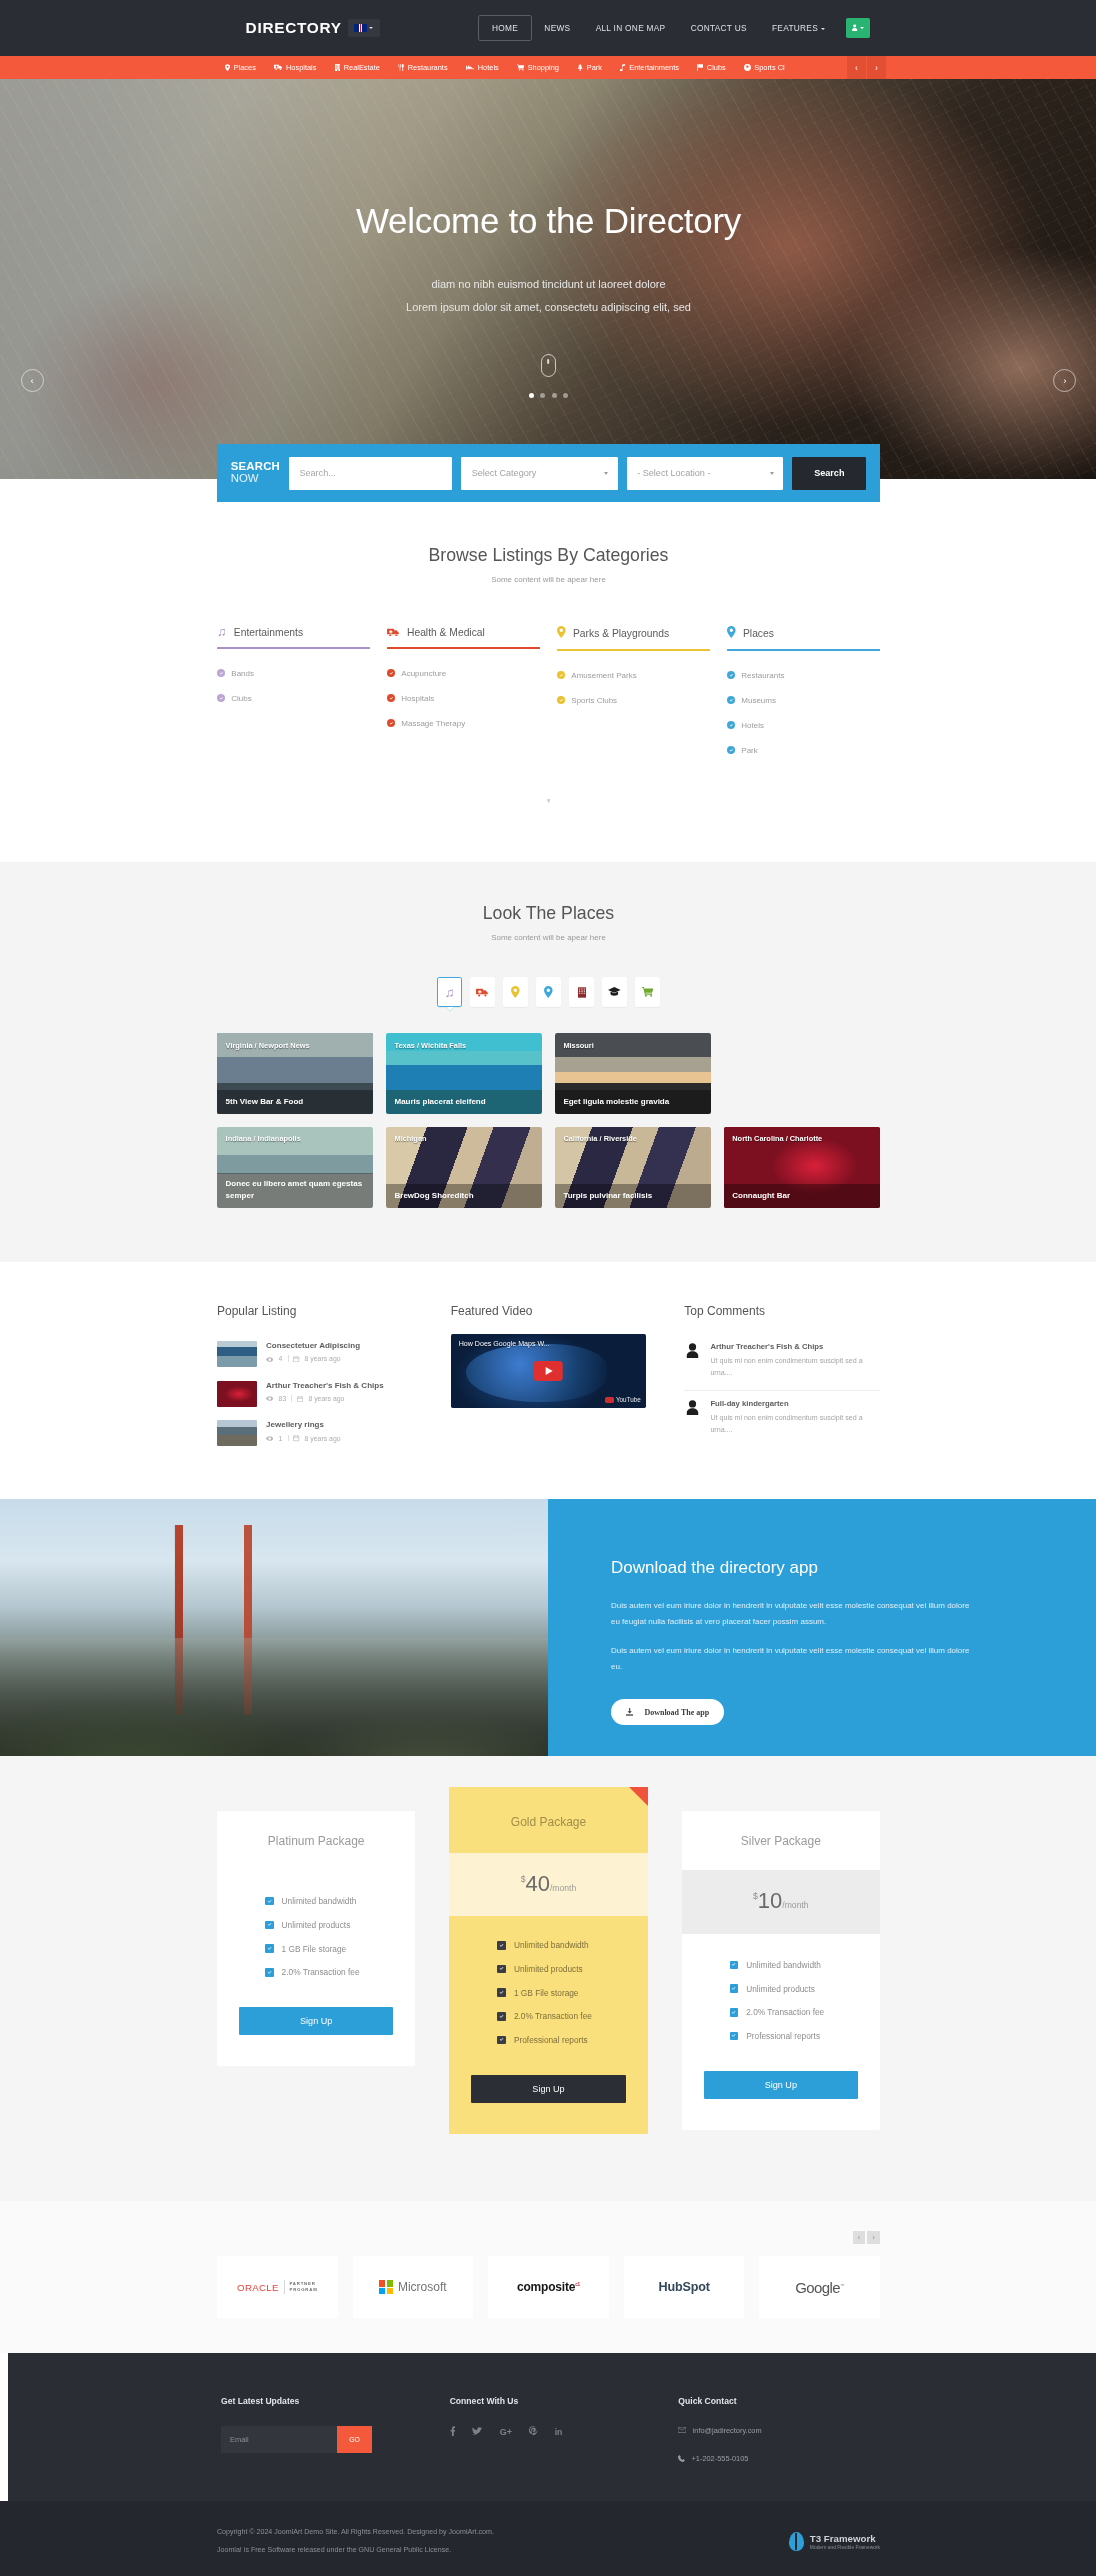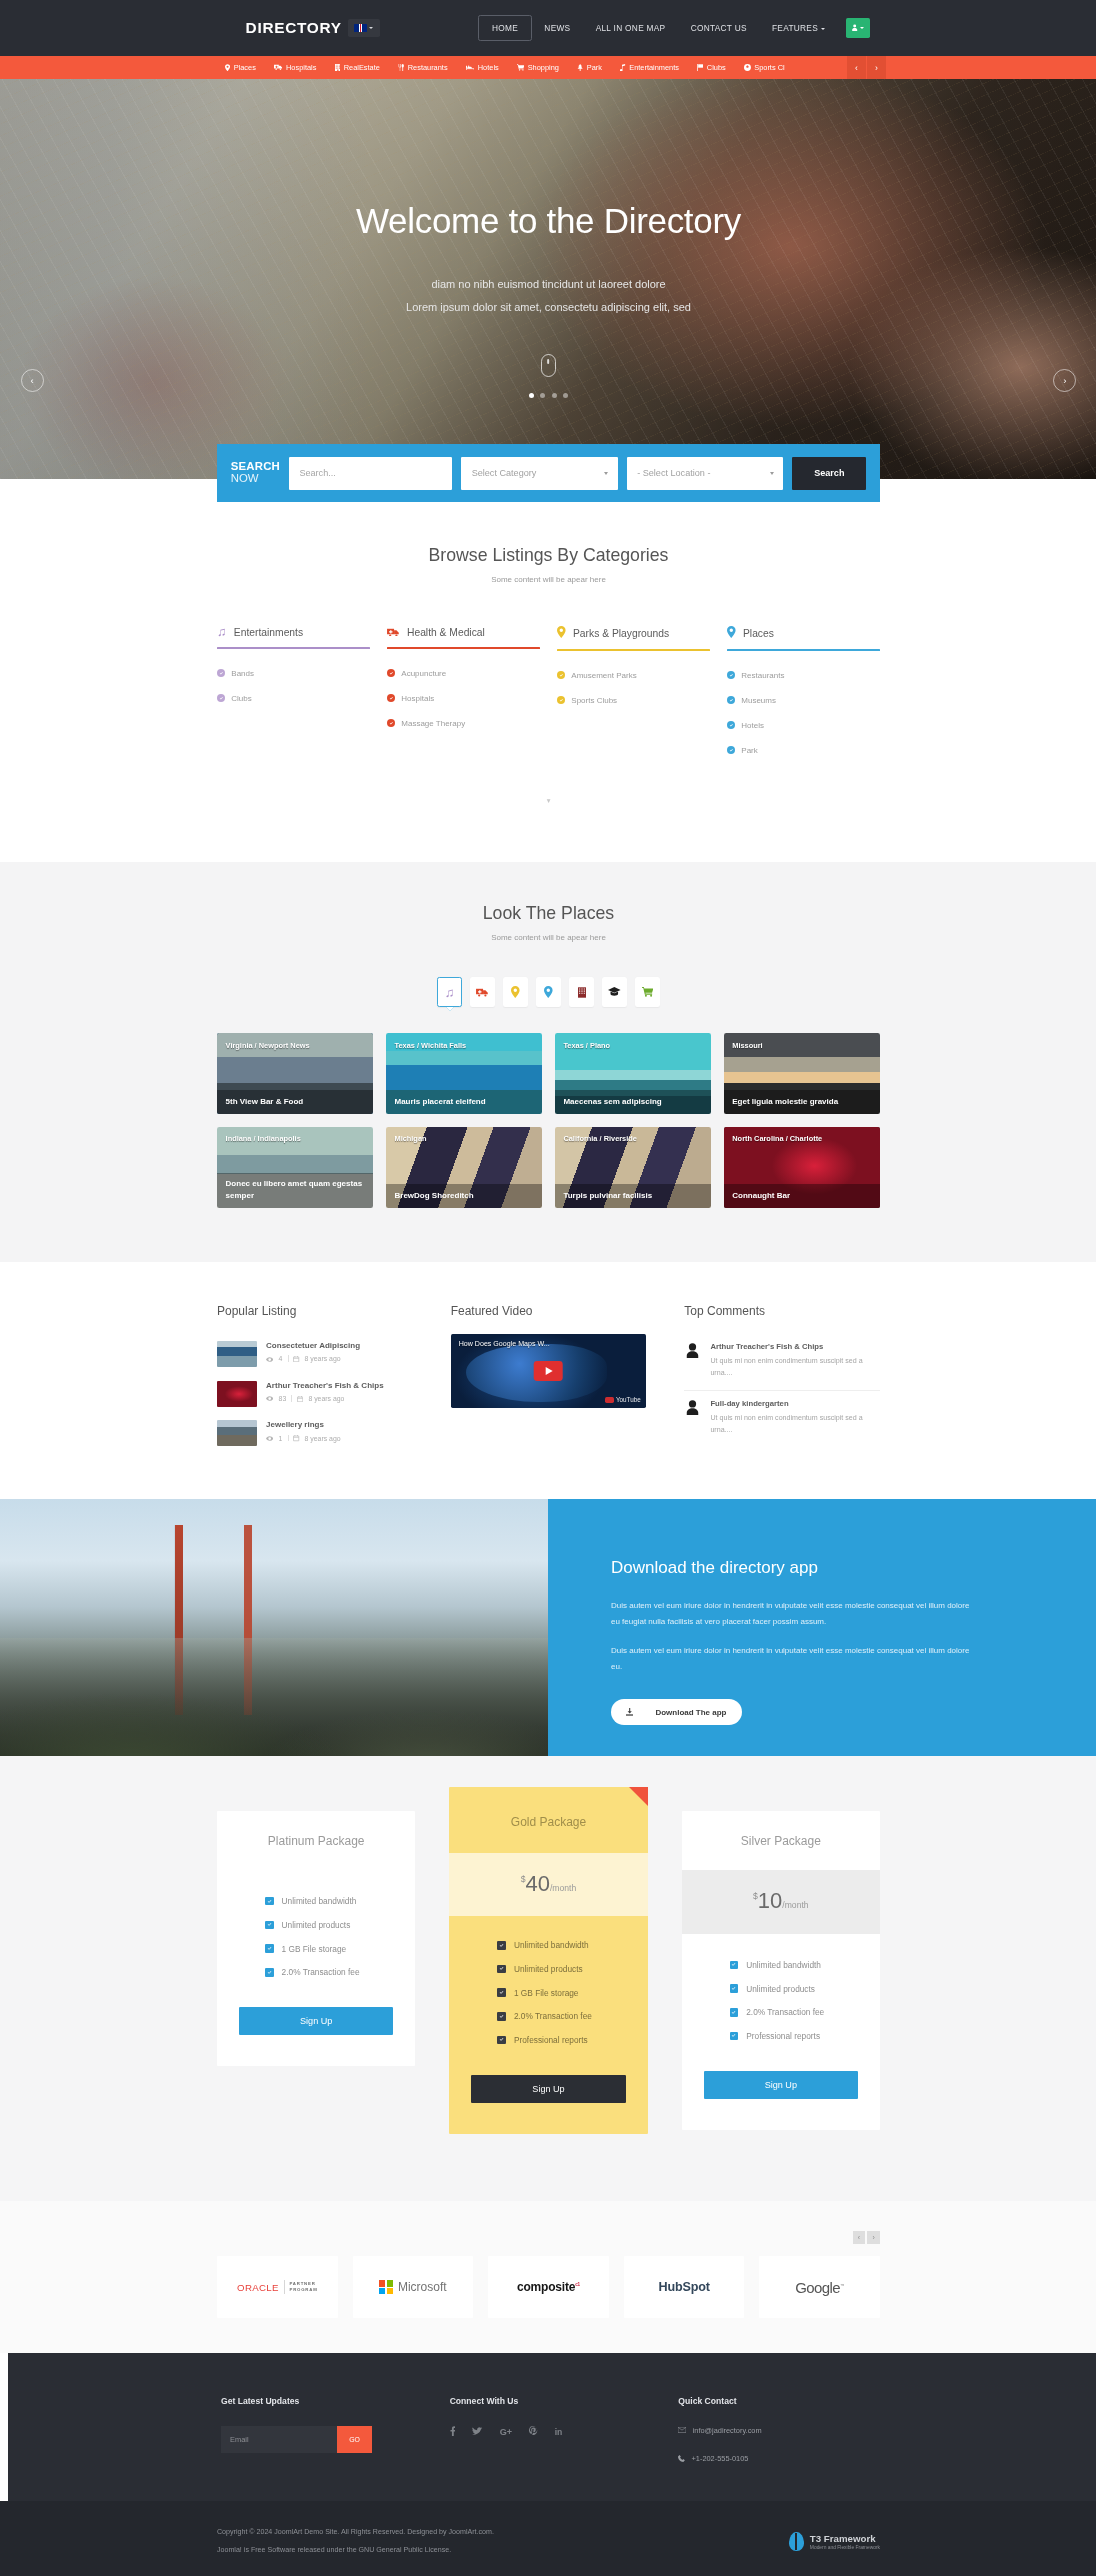--- a/index.html
+++ b/index.html
@@ -154,21 +154,21 @@
     background:linear-gradient(to bottom,#b8452f,#8c3423);
     box-shadow:69px 0 0 0 rgba(184,69,47,.92), -0.6px 0 0 0 rgba(0,0,0,.08);}
   .dl-img:after{content:"";position:absolute;left:0;right:0;bottom:0;height:46%;
     background:
       radial-gradient(ellipse 297px 103px at 24% 108%, #3d4a33, rgba(40,48,35,0) 70%),
       radial-gradient(ellipse 240px 86px at 78% 112%, #4a5340, rgba(50,58,45,0) 70%),
       linear-gradient(to bottom, rgba(160,170,160,.35), rgba(38,44,36,.95));}
   .dl-txt{width:548px;background:#2c9fd9;padding:59px 0 0 63px;}
   .dl-txt h2{color:#fff;font-size:17px;font-weight:normal;margin-bottom:19.4px;}
   .dl-txt p{color:#dff0fa;font-size:8px;line-height:2;margin-bottom:13.7px;max-width:360px;}
-  .dl-btn{margin-top:10.3px;display:inline-flex;align-items:center;gap:22px;background:#fff;color:#3b3b3b;font-size:8px;font-weight:bold;padding:8.6px 15px;border-radius:13px;cursor:pointer;}
+  .dl-btn{margin-top:10.3px;display:inline-flex;align-items:center;gap:11px;background:#fff;color:#3b3b3b;font-size:8px;font-weight:bold;padding:8.6px 15px;border-radius:13px;cursor:pointer;font-family:Liberation Serif, serif;}
   .dl-btn svg{fill:#3b3b3b;}
 
   
   .pricing{background:#f5f5f6;padding:55px 0 67px;}
   .price-grid{width:663px;margin:0 auto;display:grid;grid-template-columns:repeat(3,1fr);gap:34px;align-items:start;}
   .pcol{background:#fff;text-align:center;position:relative;border-radius:1.1px;}
   .pcol .ph{padding:23px 0 22px;font-size:12px;color:#9b9b9b;font-weight:300;}
   .pcol .pp{background:#ececec;padding:18.3px 0 19.4px;}
   .pcol .pp .amt{font-size:22px;color:#6a6a6a;font-weight:300;}
   .pcol .pp .cur{font-size:8.6px;vertical-align:9.1px;color:#8d8d8d;}
@@ -599,25 +599,20 @@
         <div class="pbg" style="background:linear-gradient(to bottom,#9fb0ae 0 30%,#6b7e8f 30% 62%,#3e4a52 62% 100%),radial-gradient(circle at 60% 70%,#2b76ad,#1a4a6e)"></div>
         <div class="ploc">Virginia / Newport News</div>
         <div class="pname">5th View Bar &amp; Food</div>
       </div>
       <div class="pcard">
         <div class="pbg" style="background:linear-gradient(to bottom,#3fbfd0 0 22%,#58c2cb 22% 40%,#1e7fb5 40% 70%,#2c9ab2 70% 100%)"></div>
         <div class="ploc">Texas / Wichita Falls</div>
         <div class="pname">Mauris placerat eleifend</div>
       </div>
       <div class="pcard">
-        <div class="pbg" style="background:linear-gradient(to bottom,#49c6cd 0 46%,#8ed6d6 46% 58%,#2e7b86 58% 78%,#1f5a66 78% 100%)"></div>
-        <div class="ploc">Texas / Plano</div>
-        <div class="pname">Maecenas sem adipiscing</div>
-      </div>
-      <div class="pcard">
         <div class="pbg" style="background:linear-gradient(to bottom,#4a4d51 0 30%,#a6a190 30% 48%,#e7c491 48% 62%,#2b2b2b 62% 100%)"></div>
         <div class="ploc">Missouri</div>
         <div class="pname">Eget ligula molestie gravida</div>
       </div>
     </div>
 
     <div class="place-grid" style="margin-top:12.6px">
       <div class="pcard">
         <div class="pbg" style="background:linear-gradient(to bottom,#a9c4bd 0 34%,#7e9ba0 34% 58%,#b7bdb8 58% 100%)"></div>
         <div class="ploc">Indiana / Indianapolis</div>

